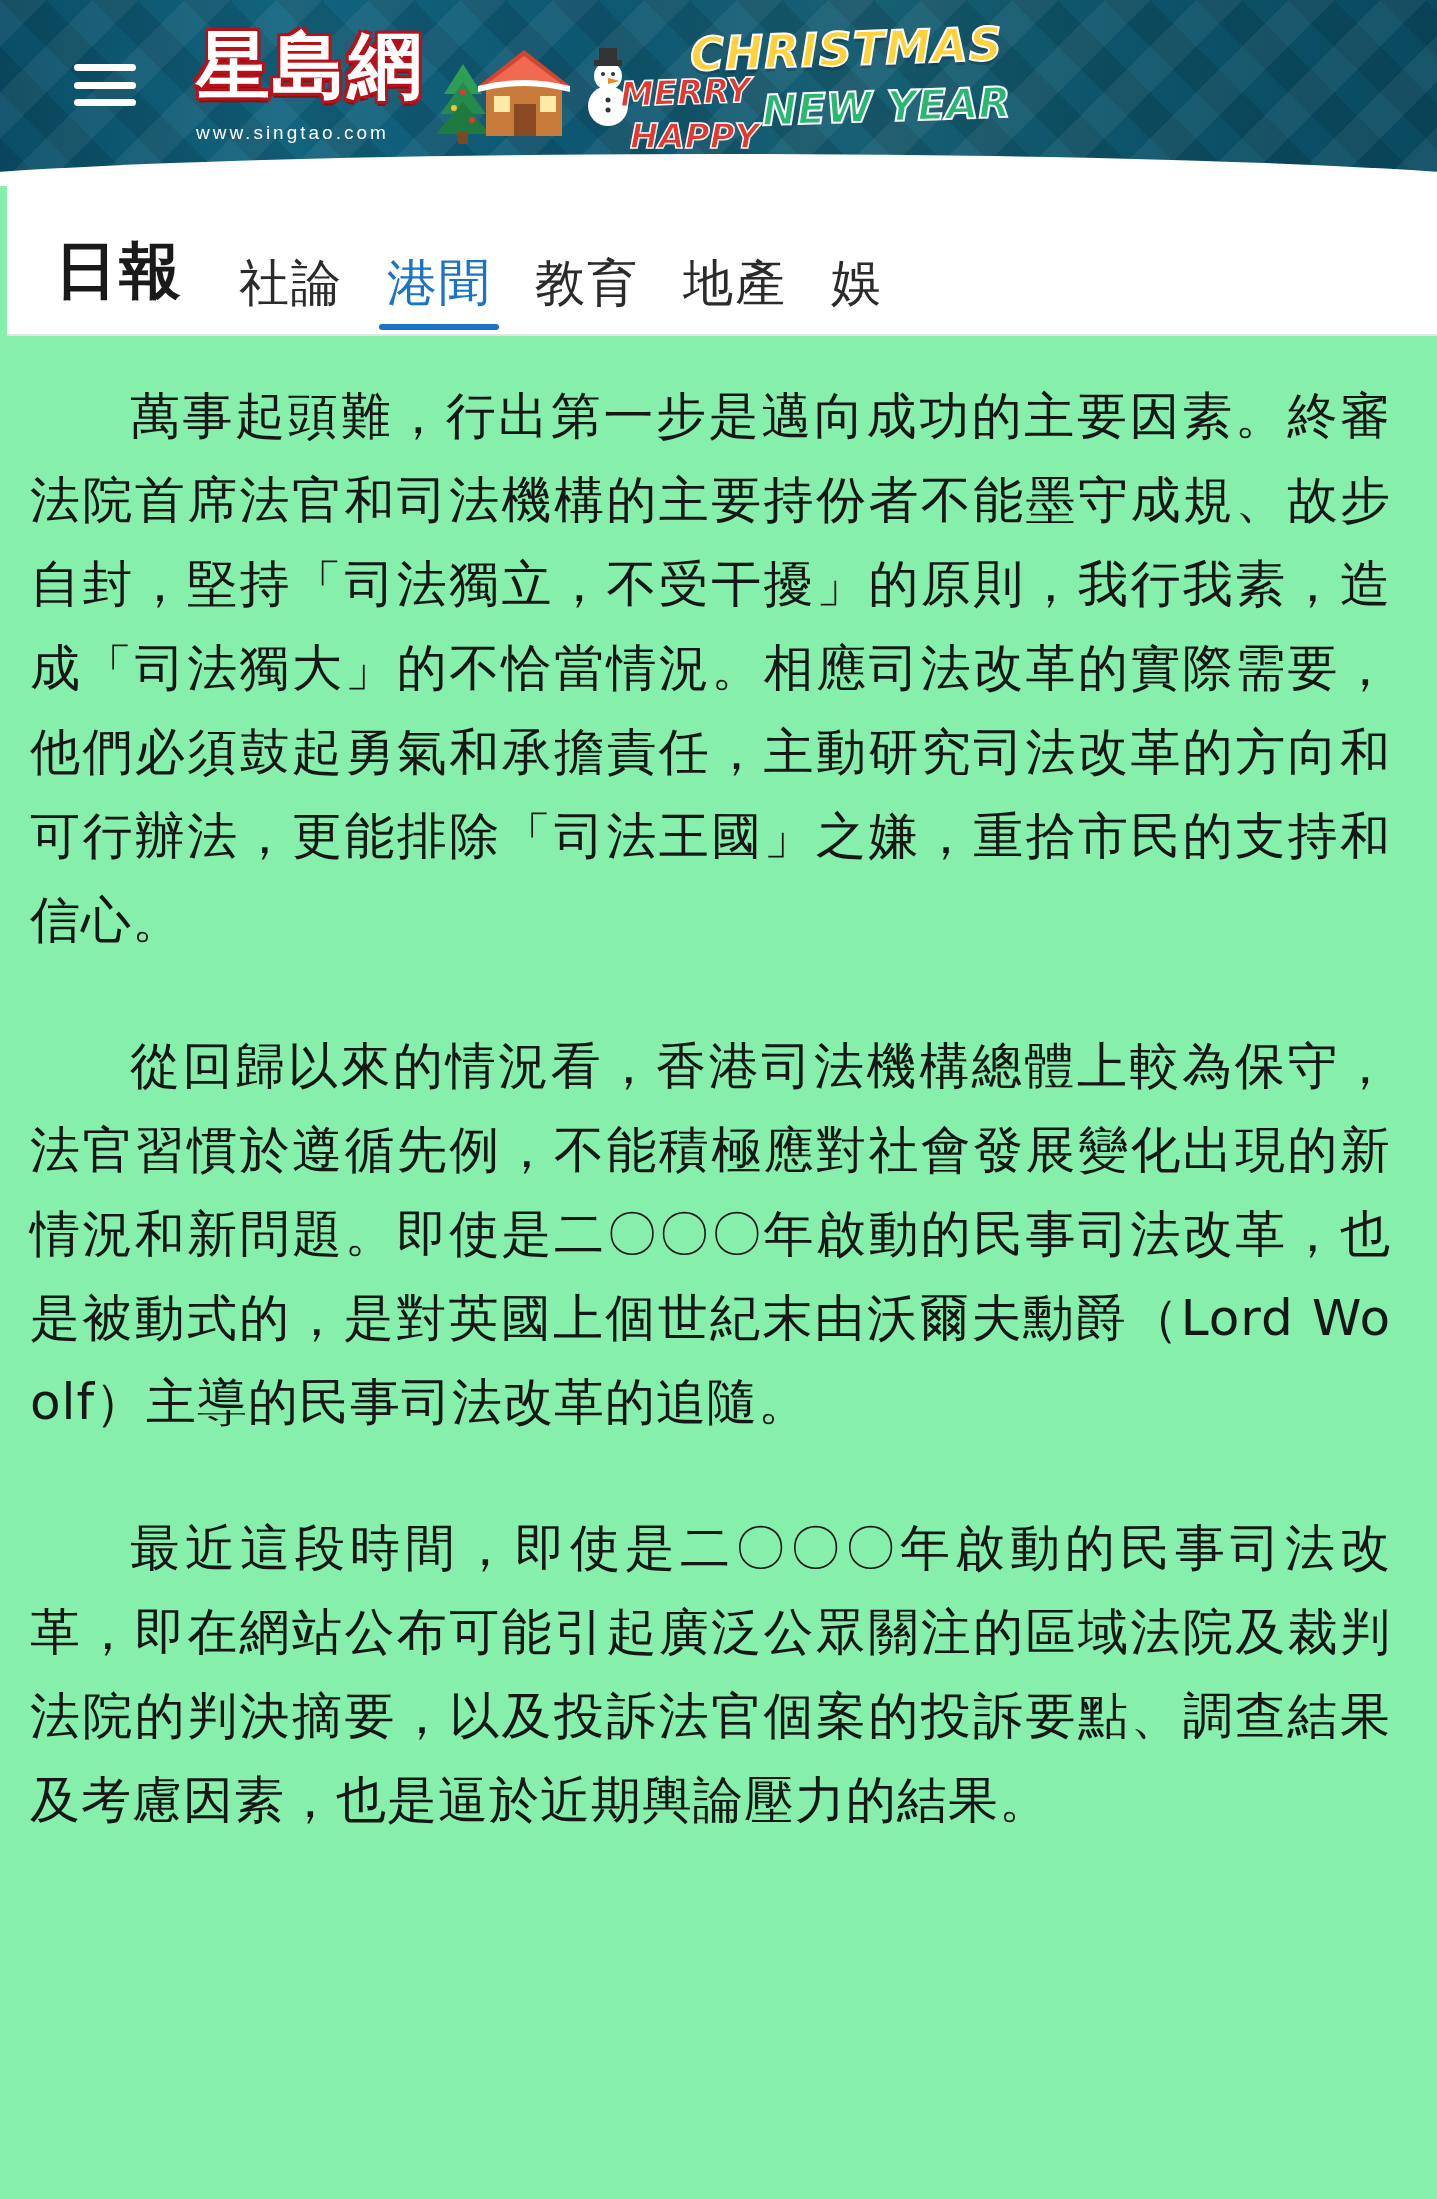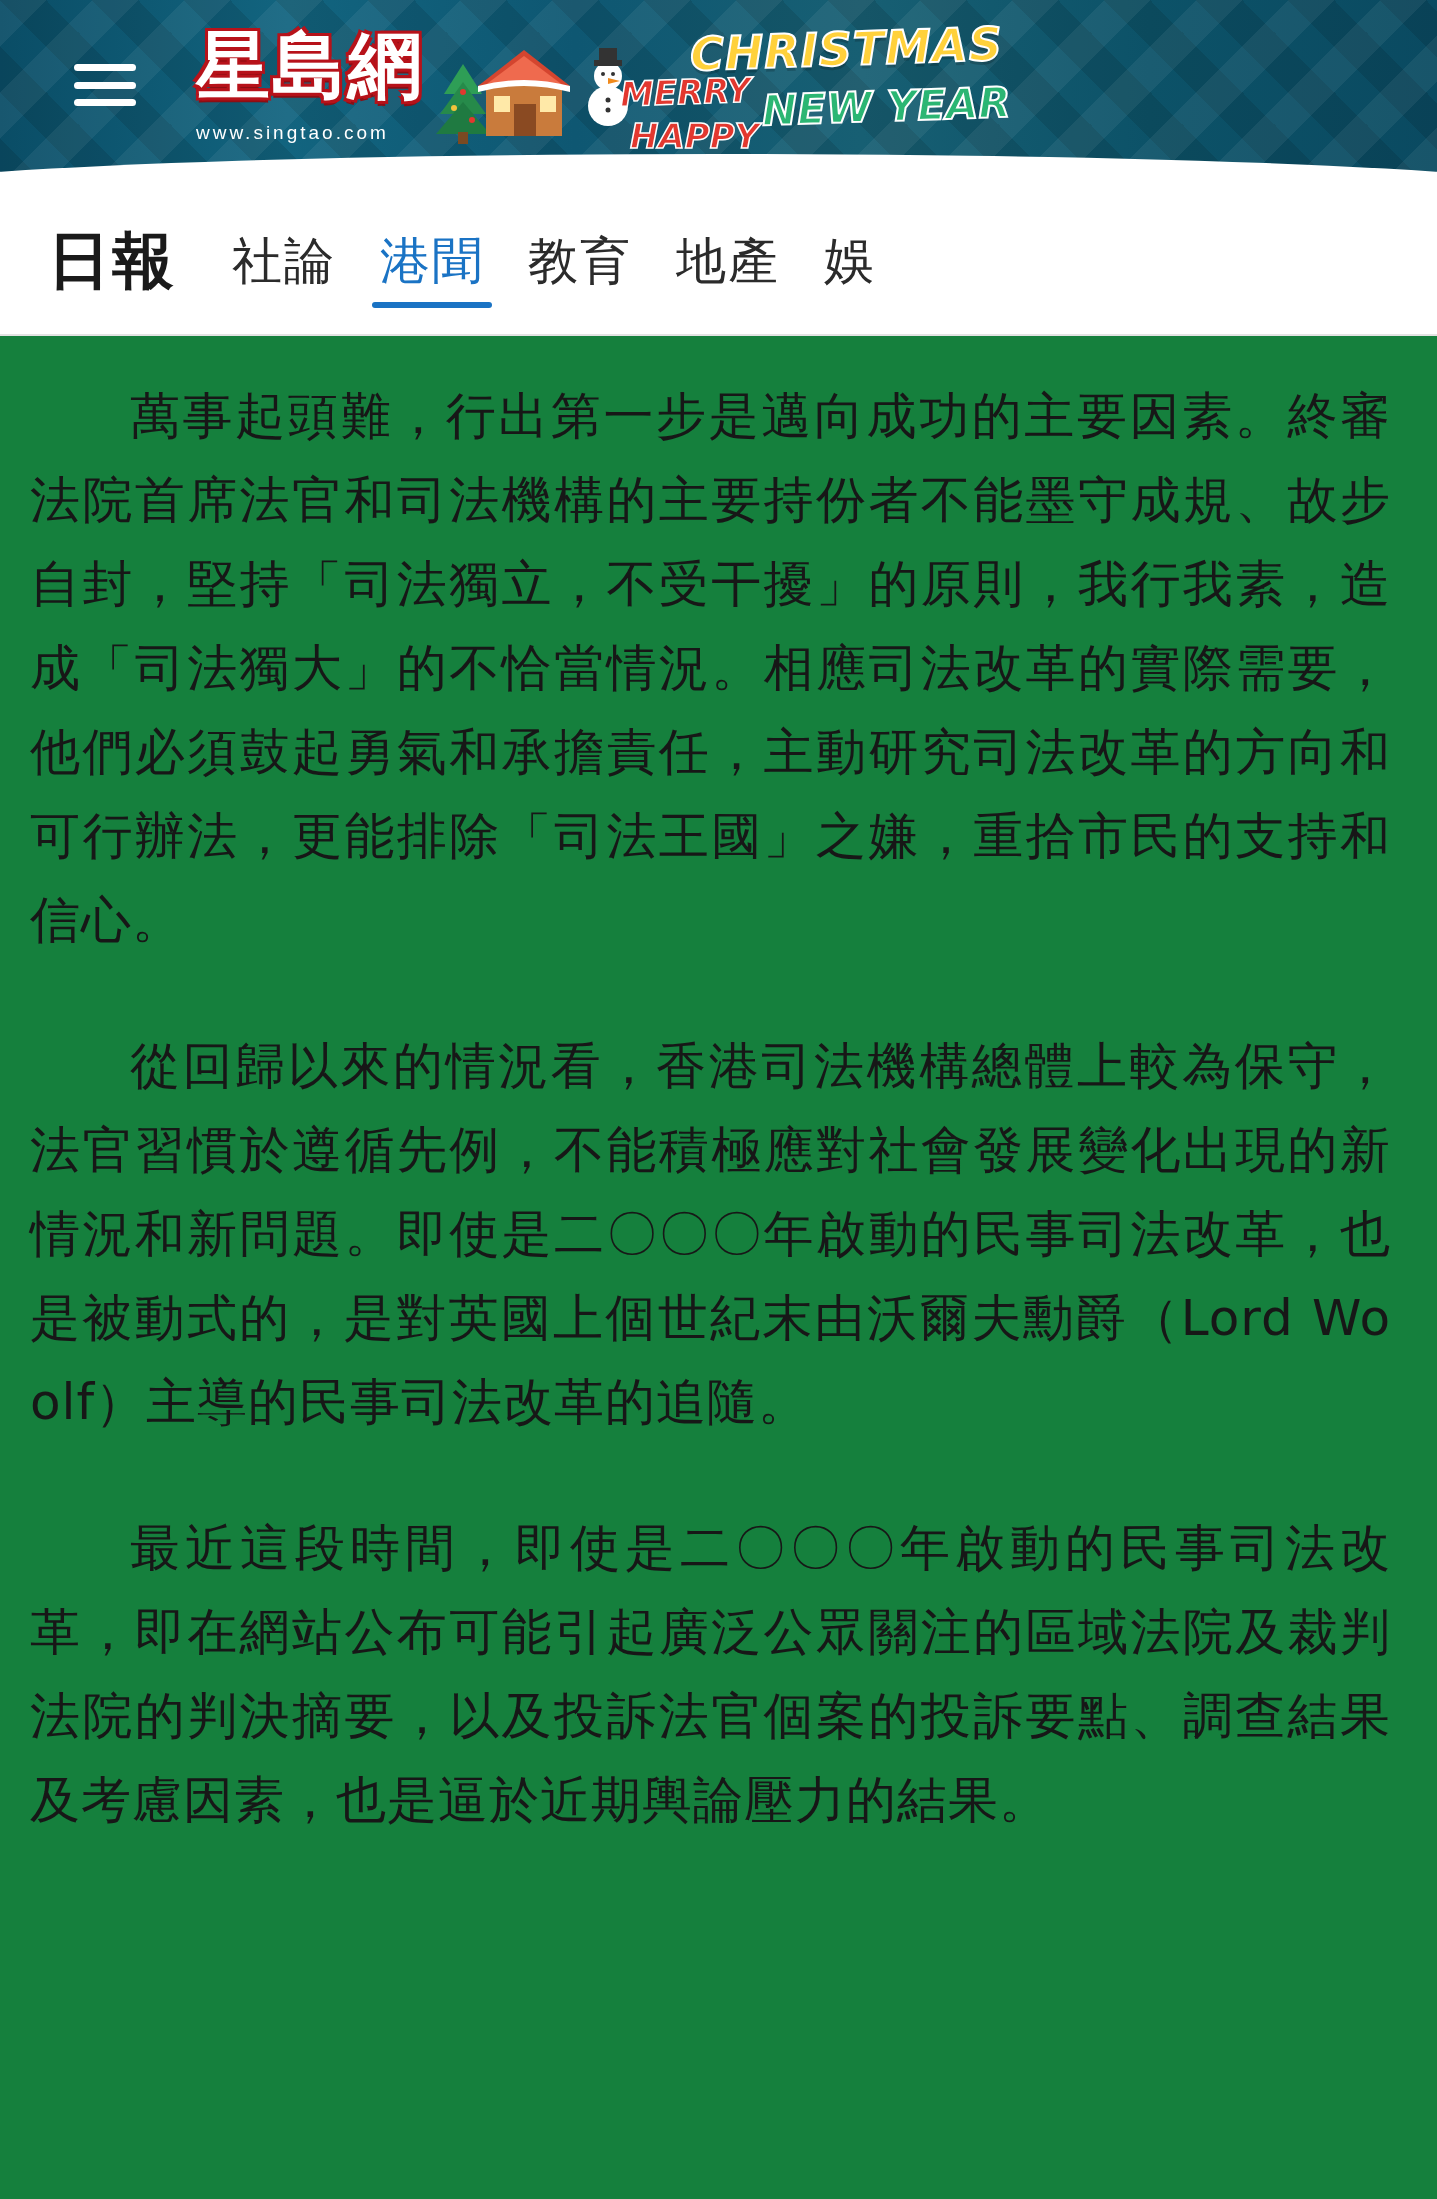--- a/index.html
+++ b/index.html
@@ -8,21 +8,21 @@
     padding: 0;
     width: 1437px;
     background: #ffffff;
     font-family: "Liberation Sans", "DejaVu Sans", sans-serif;
   }
 
   .page {
     width: 1437px;
     min-height: 2199px;
     position: relative;
-    background: #15803d;
+    background: #86efac;
     overflow: hidden;
   }
 
   
   .header {
     position: relative;
     height: 186px;
     width: 100%;
     background: #0d5b7a;
     background-image:
@@ -174,26 +174,27 @@
     -webkit-text-stroke: 2px #ffffff;
     font-family: "DejaVu Sans", sans-serif;
     white-space: nowrap;
     transform: rotate(-2deg);
   }
 
   
   .navbar {
     position: relative;
     display: flex;
-    align-items: center;
+    align-items: flex-end;
     padding: 18px 48px 0 48px;
     height: 150px;
     border-bottom: 2px solid #e3e3e3;
     background: #ffffff;
     overflow: hidden;
+    margin-left: 7px;
   }
   .nav-title {
     font-size: 62px;
     font-weight: bold;
     color: #1a1a1a;
     letter-spacing: 2px;
     line-height: 94px;
     padding-bottom: 16px;
     font-family: "DejaVu Sans", "Liberation Sans", sans-serif;
     white-space: nowrap;

